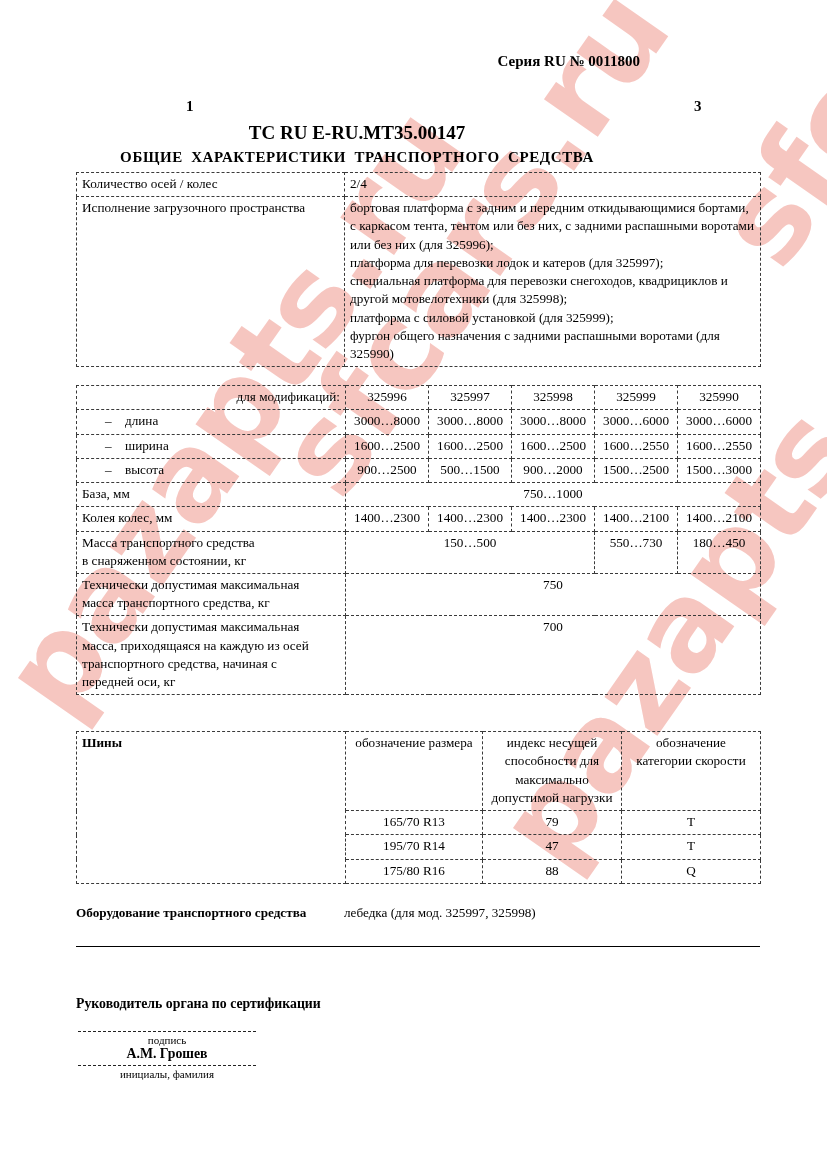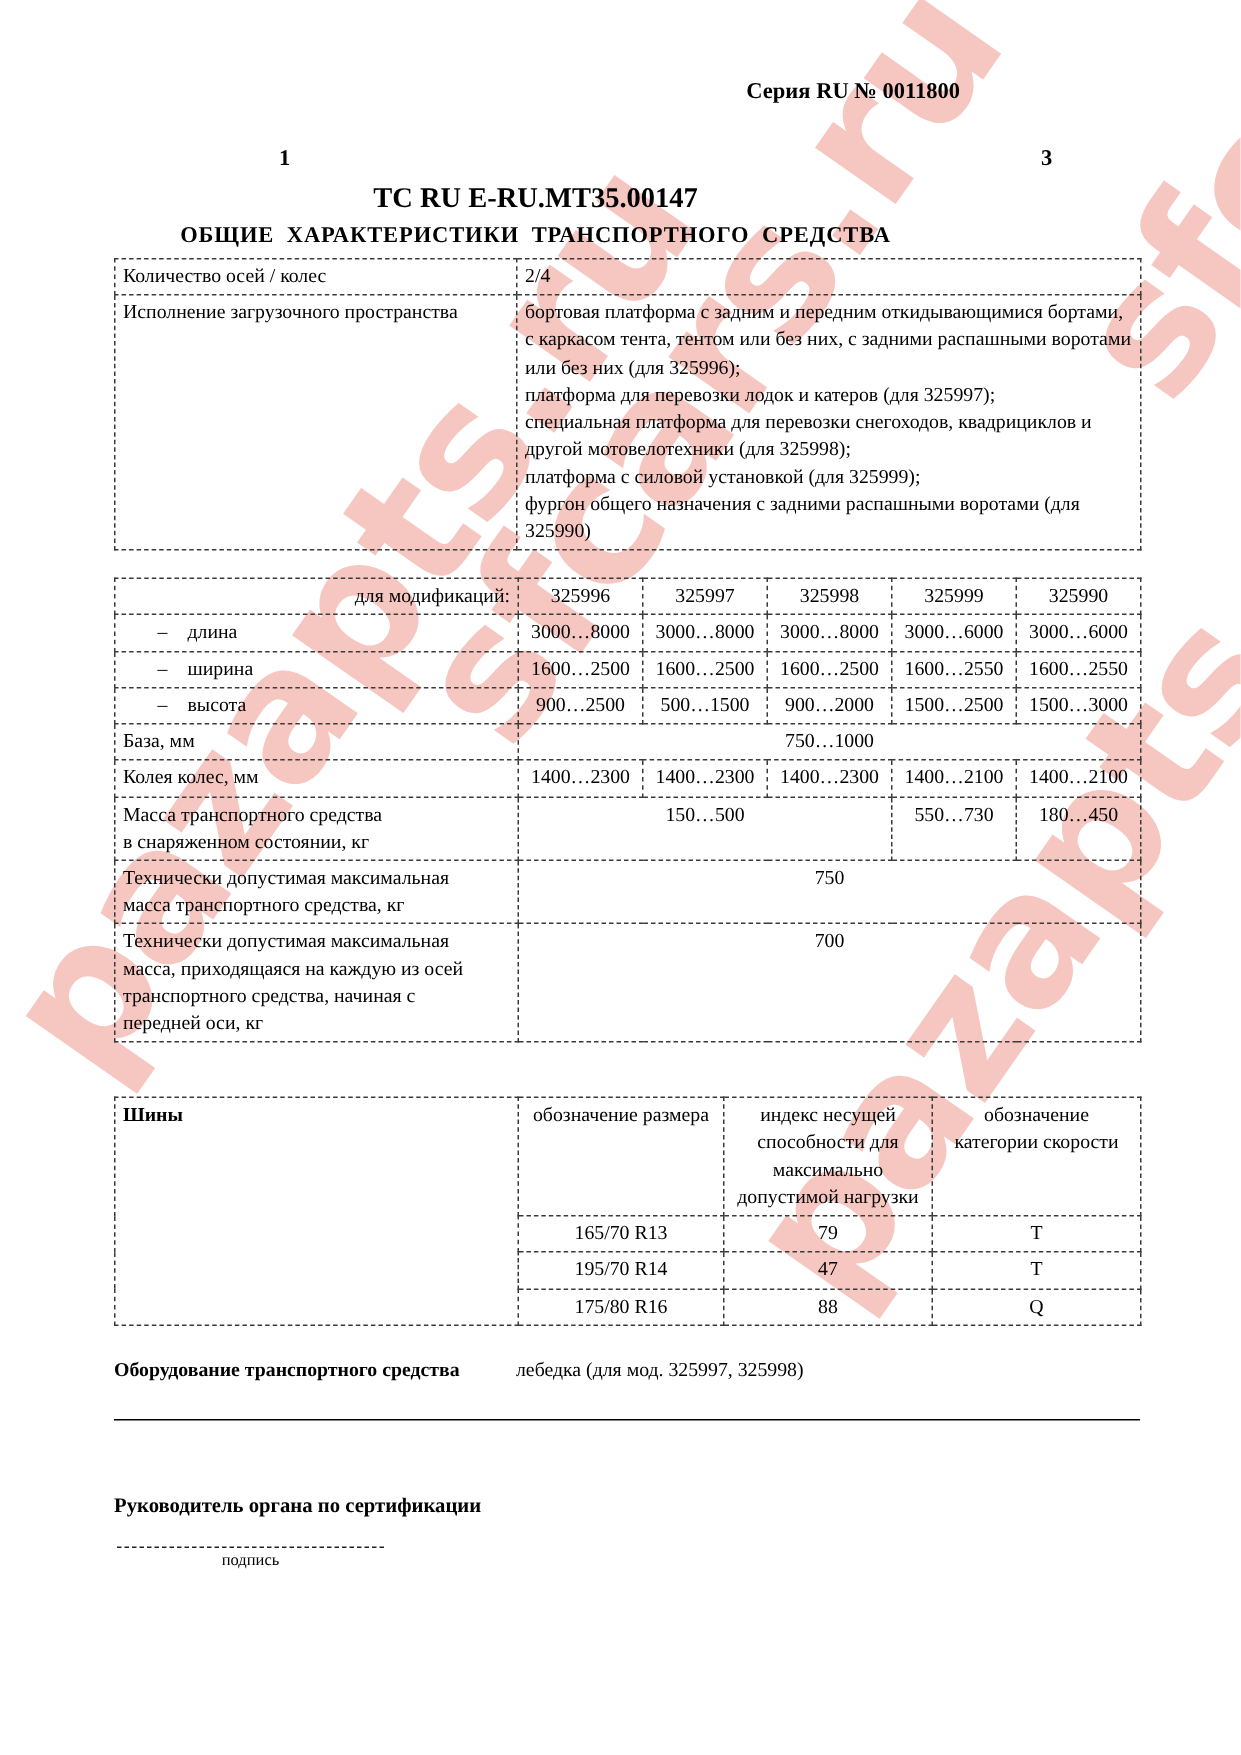--- a/index.html
+++ b/index.html
@@ -377,16 +377,21 @@
   <div class="sig">
     <div class="sig-row">
       <div class="sig-title">Руководитель органа по сертификации</div>
       <div class="sig-spacer"></div>
       <div class="sig-col">
         <div class="sig-blank"></div>
         <div class="sig-line"></div>
         <div class="sig-cap">подпись</div>
       </div>
       <div style="width:36px"></div>
+      <div class="sig-col">
+        <div class="sig-name">А.М. Грошев</div>
+        <div class="sig-line"></div>
+        <div class="sig-cap">инициалы, фамилия</div>
+      </div>
     </div>
   </div>
 
 </div>
 
 </body></html>

